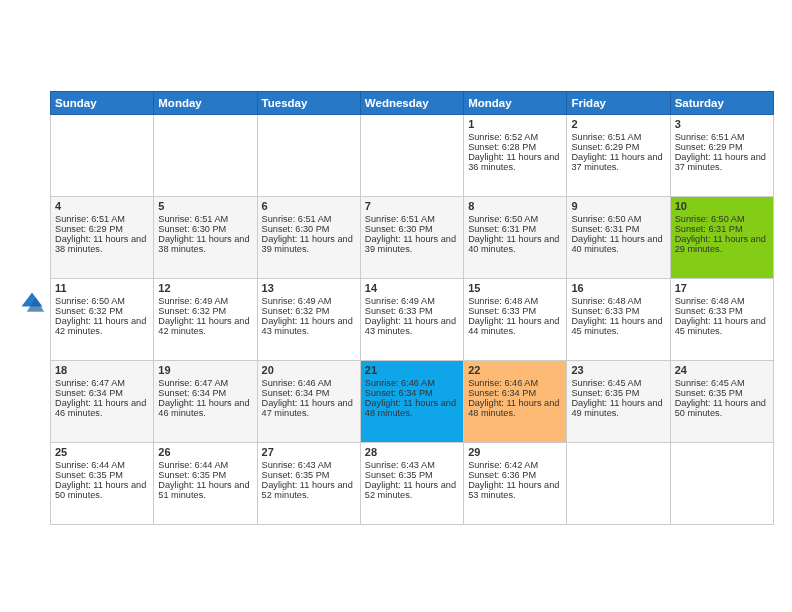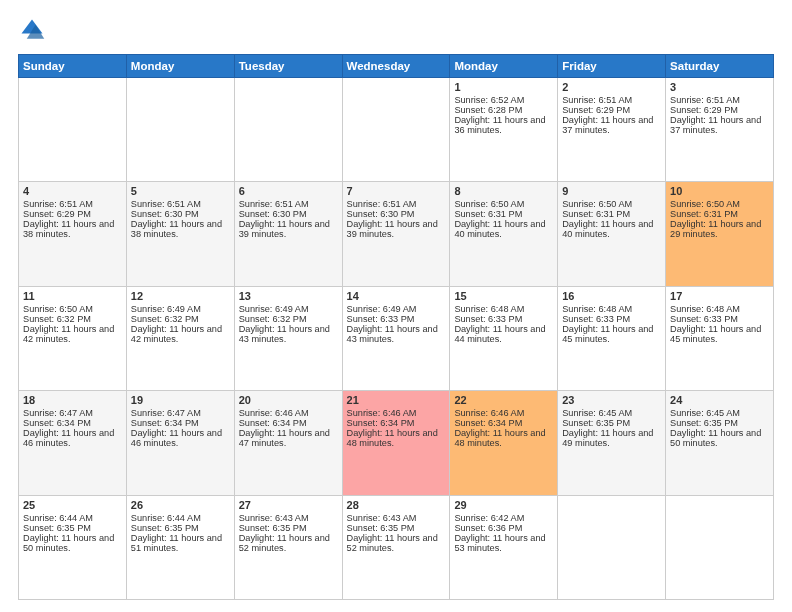--- a/index.html
+++ b/index.html
@@ -8,21 +8,22 @@
       background: #fff;
       width: 792px;
       height: 612px;
       overflow: hidden;
     }
     .page {
       width: 792px;
       height: 612px;
       padding: 16px 18px 12px 18px;
       display: flex;
-      flex-direction: column;
+      flex-direction: row;
+      align-items: center;
     }
     .header {
       display: flex;
       justify-content: space-between;
       align-items: flex-start;
       margin-bottom: 10px;
     }
     .logo {
       display: flex;
       align-items: center;
@@ -186,21 +187,21 @@
             <div>Sunrise: 6:50 AM</div>
             <div>Sunset: 6:31 PM</div>
             <div>Daylight: 11 hours and 40 minutes.</div>
           </td>
           <td style="background: rgb(245, 245, 245);">
             <span class="day-num">9</span>
             <div>Sunrise: 6:50 AM</div>
             <div>Sunset: 6:31 PM</div>
             <div>Daylight: 11 hours and 40 minutes.</div>
           </td>
-          <td style="background: #fdba74;">
+          <td style="background: #84cc16;">
             <span class="day-num">10</span>
             <div>Sunrise: 6:50 AM</div>
             <div>Sunset: 6:31 PM</div>
             <div>Daylight: 11 hours and 29 minutes.</div>
           </td>
         </tr>
         <tr>
           <td>
             <span class="day-num">11</span>
             <div>Sunrise: 6:50 AM</div>
@@ -256,21 +257,21 @@
             <div>Sunrise: 6:47 AM</div>
             <div>Sunset: 6:34 PM</div>
             <div>Daylight: 11 hours and 46 minutes.</div>
           </td>
           <td style="background: rgb(245, 245, 245);">
             <span class="day-num">20</span>
             <div>Sunrise: 6:46 AM</div>
             <div>Sunset: 6:34 PM</div>
             <div>Daylight: 11 hours and 47 minutes.</div>
           </td>
-          <td style="background: #fca5a5;">
+          <td style="background: #0ea5e9;">
             <span class="day-num">21</span>
             <div>Sunrise: 6:46 AM</div>
             <div>Sunset: 6:34 PM</div>
             <div>Daylight: 11 hours and 48 minutes.</div>
           </td>
           <td style="background: #fdba74;">
             <span class="day-num">22</span>
             <div>Sunrise: 6:46 AM</div>
             <div>Sunset: 6:34 PM</div>
             <div>Daylight: 11 hours and 48 minutes.</div>

